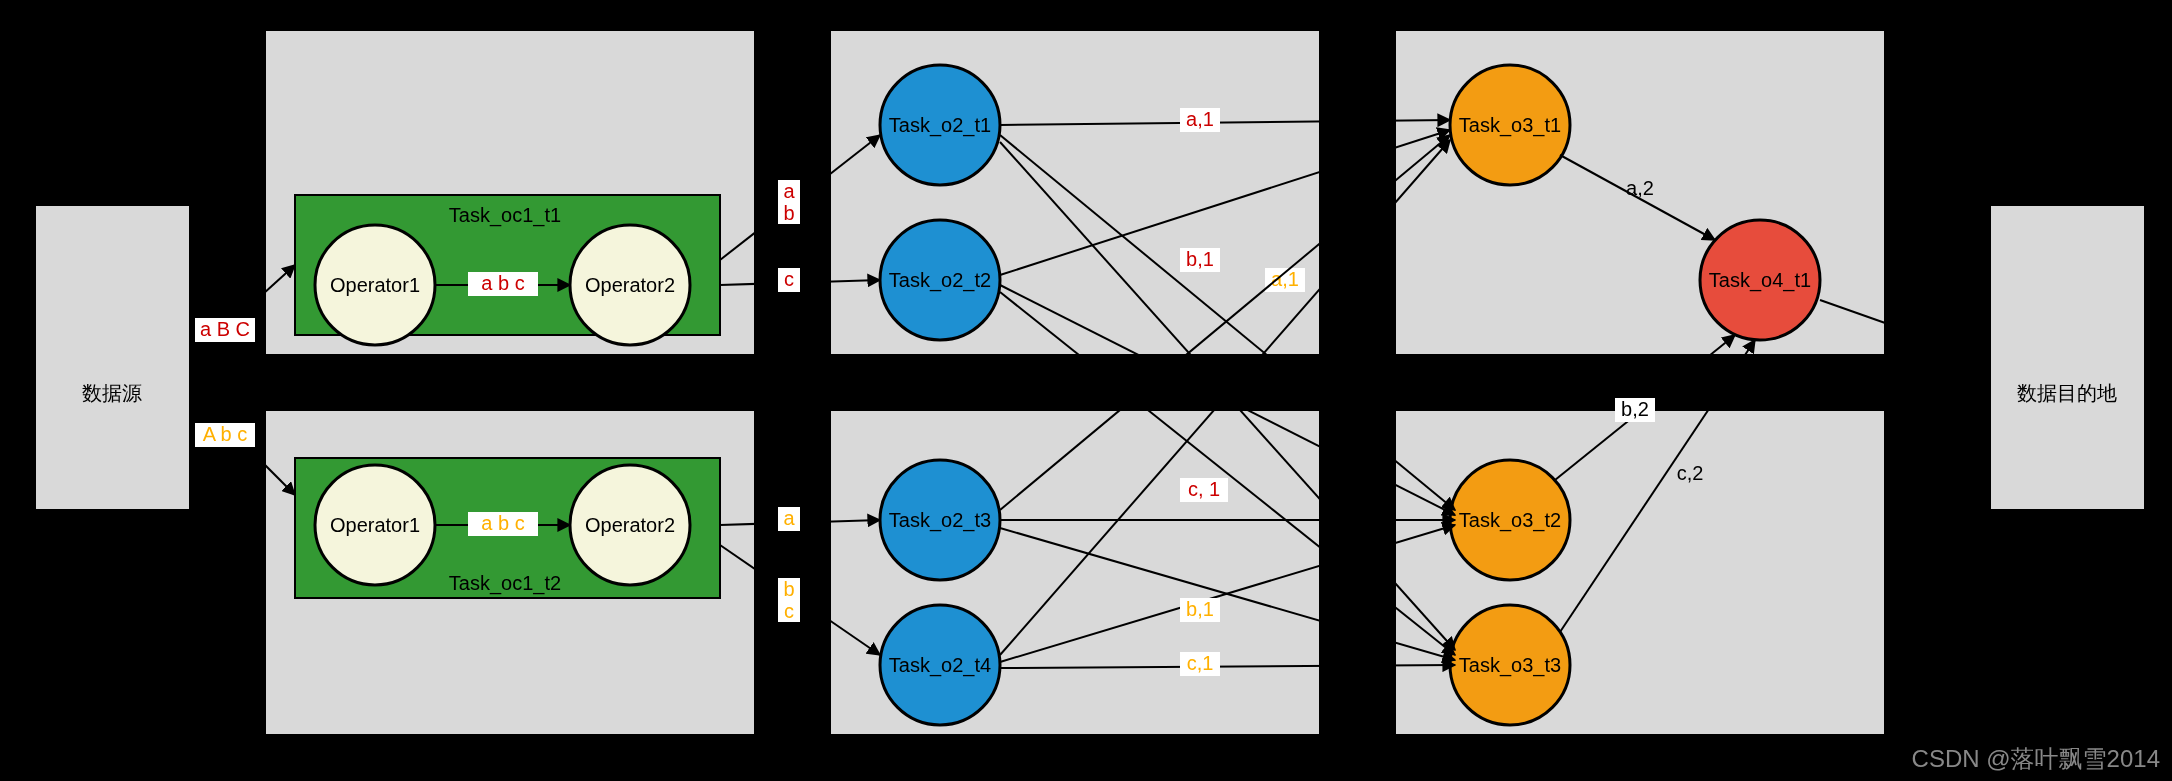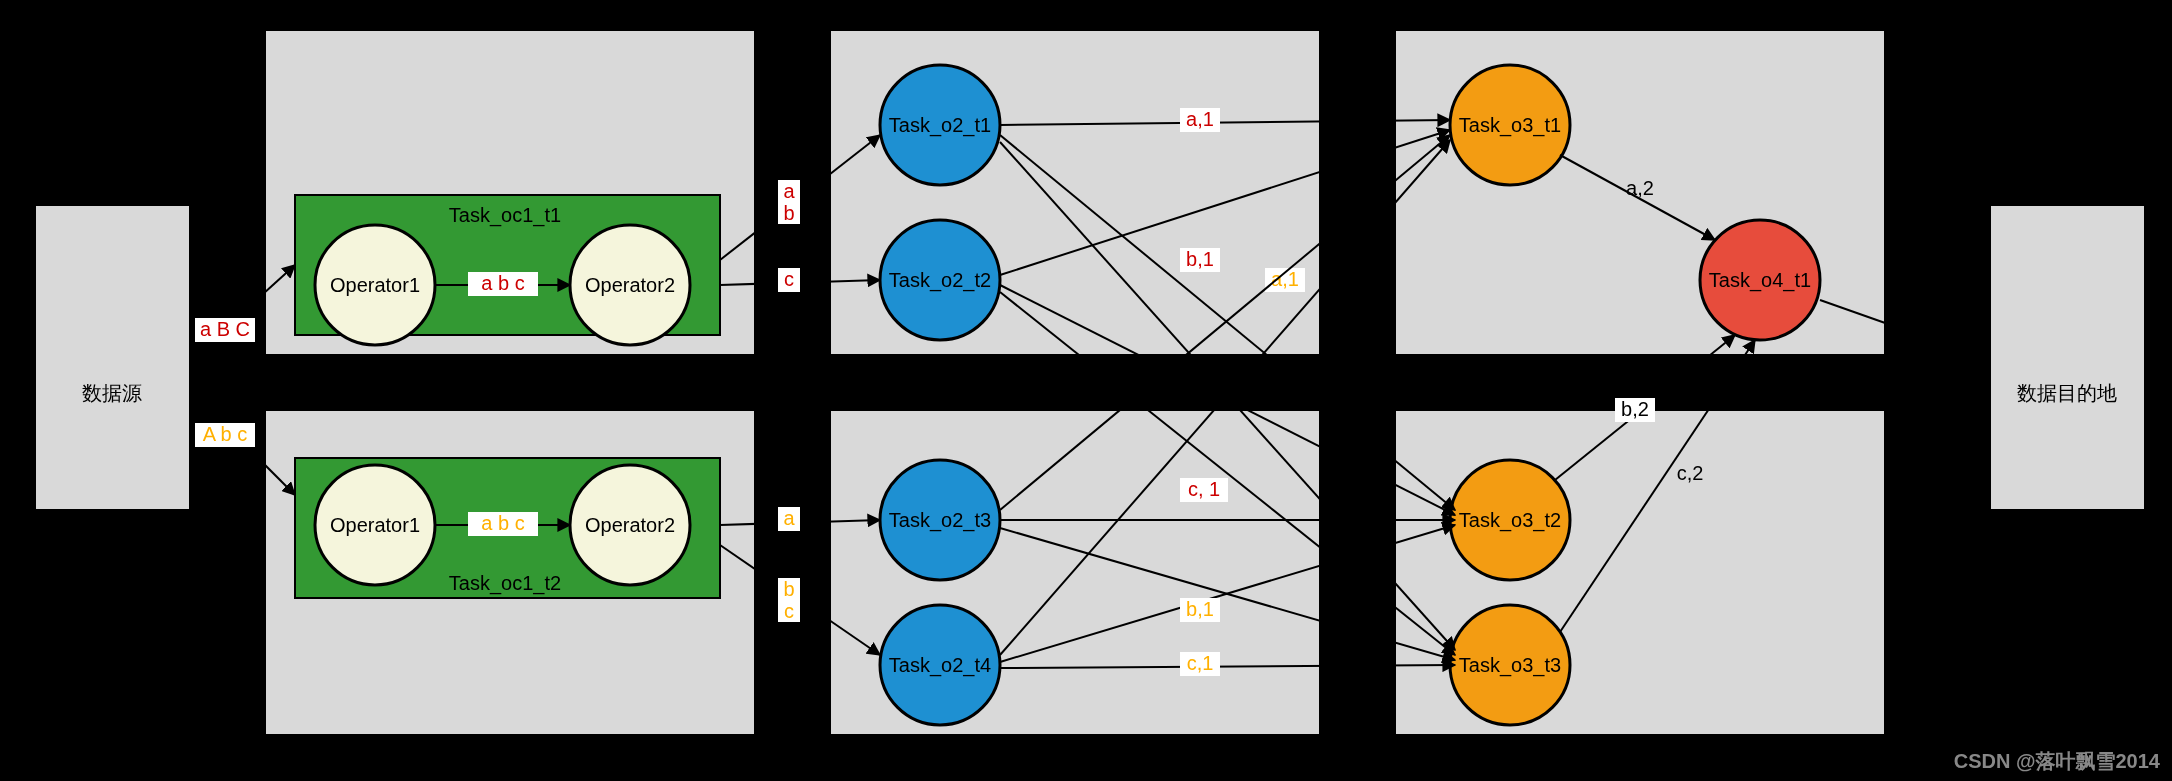--- a/index.html
+++ b/index.html
@@ -17,21 +17,21 @@
   .endpoint-box { fill: #d9d9d9; stroke: #000; stroke-width: 2; }
   .op-circle   { fill: #f5f5dc; stroke: #000; stroke-width: 3; }
   .blue-circle { fill: #1e90d2; stroke: #000; stroke-width: 3; }
   .orange-circle { fill: #f39c12; stroke: #000; stroke-width: 3; }
   .red-circle  { fill: #e74c3c; stroke: #000; stroke-width: 3; }
   .lbl { font-size: 20px; fill: #000; }
   .lbl-red { font-size: 20px; fill: #c00; }
   .lbl-yellow { font-size: 20px; fill: #ffb000; }
   .edge { stroke: #000; stroke-width: 2; fill: none; marker-end: url(#arrow); }
   .edge-label-bg { fill: #fff; }
-  .watermark { position: absolute; right: 12px; bottom: 6px; color: #888; font-size: 20px; font-weight: bold; }
+  .watermark { position: absolute; right: 12px; bottom: 6px; color: #888; font-size: 24px; }
 </style>
 </head>
 <body>
 
 <svg width="2172" height="781" viewBox="0 0 2172 781">
   <defs>
     <marker id="arrow" viewBox="0 0 10 10" refX="9" refY="5" markerWidth="7" markerHeight="7" orient="auto-start-reverse">
       <path d="M 0 0 L 10 5 L 0 10 z" fill="#000"></path>
     </marker>
   </defs>

